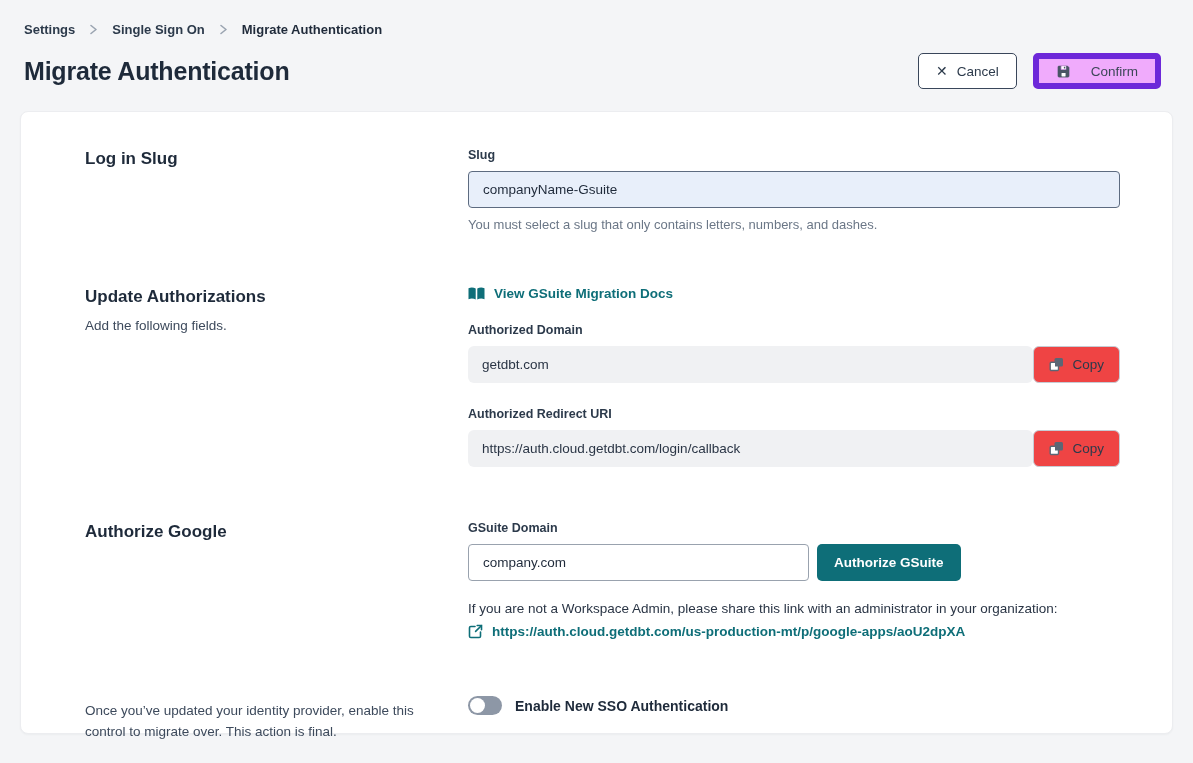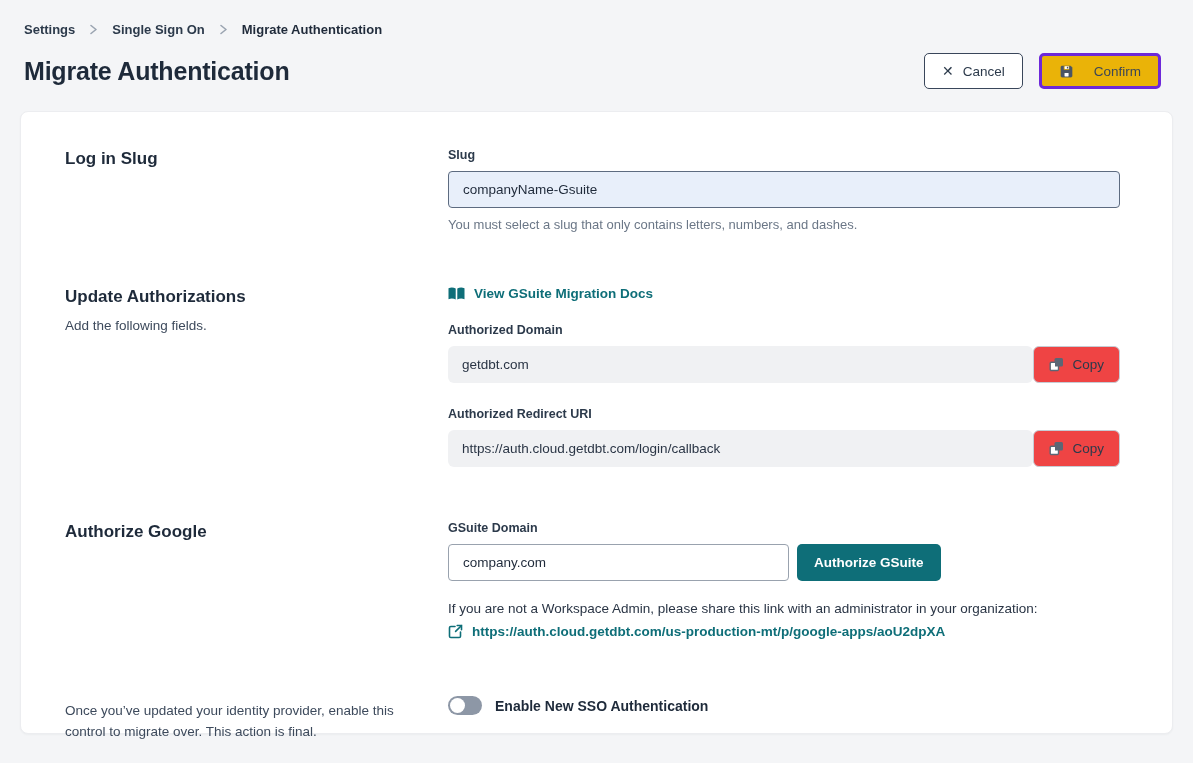--- a/index.html
+++ b/index.html
@@ -20,35 +20,35 @@
   .page-title { font-size: 25px; font-weight: 700; color: #1e2a3a; letter-spacing: -0.2px; }
   .header-actions { display: flex; gap: 16px; }
   .btn {
     display: inline-flex; align-items: center; gap: 9px;
     height: 36px; padding: 0 17px;
     border-radius: 5px; font-size: 13.5px; font-weight: 400;
     cursor: pointer; background: #ffffff;
     font-family: inherit; color: #2c3a4b;
   }
   .btn-cancel { border: 1px solid #39465a; }
-  .btn-confirm { border: 3px solid #6d28d9; background: #eab308; color: #3c4757; gap: 20px; }
+  .btn-confirm { border: 6px solid #6d28d9; background: #f0abfc; color: #3c4757; gap: 20px; }
   .btn svg { flex: 0 0 auto; }
   .x-glyph { font-size: 14px; font-weight: 700; color: #2c3a4b; line-height: 1; }
 
   
   .card {
     margin: 22px 20px 0 20px;
     background: #ffffff;
     border: 1px solid #ecedf0;
     border-radius: 8px;
     box-shadow: 0 1px 2px rgba(30,42,58,0.04);
     padding: 36px 52px 30px 44px;
     height: 623px;
   }
-  .section { display: grid; grid-template-columns: 383px 1fr; }
+  .section { display: grid; grid-template-columns: 383px 1fr; margin-left: 20px; }
   .section + .section { margin-top: 54px; }
   .section-left { padding-right: 40px; }
   .section-title { font-size: 17px; font-weight: 700; color: #1e2a3a; line-height: 1.3; }
   .section-desc { margin-top: 8px; font-size: 13.5px; color: #3d4a5c; line-height: 1.55; max-width: 336px; }
 
   .field-label { font-size: 12.5px; font-weight: 700; color: #2c3a4b; margin-bottom: 9px; }
   .helper-text { margin-top: 9px; font-size: 13px; color: #6b7787; }
 
   .text-input {
     width: 100%; height: 37px;

